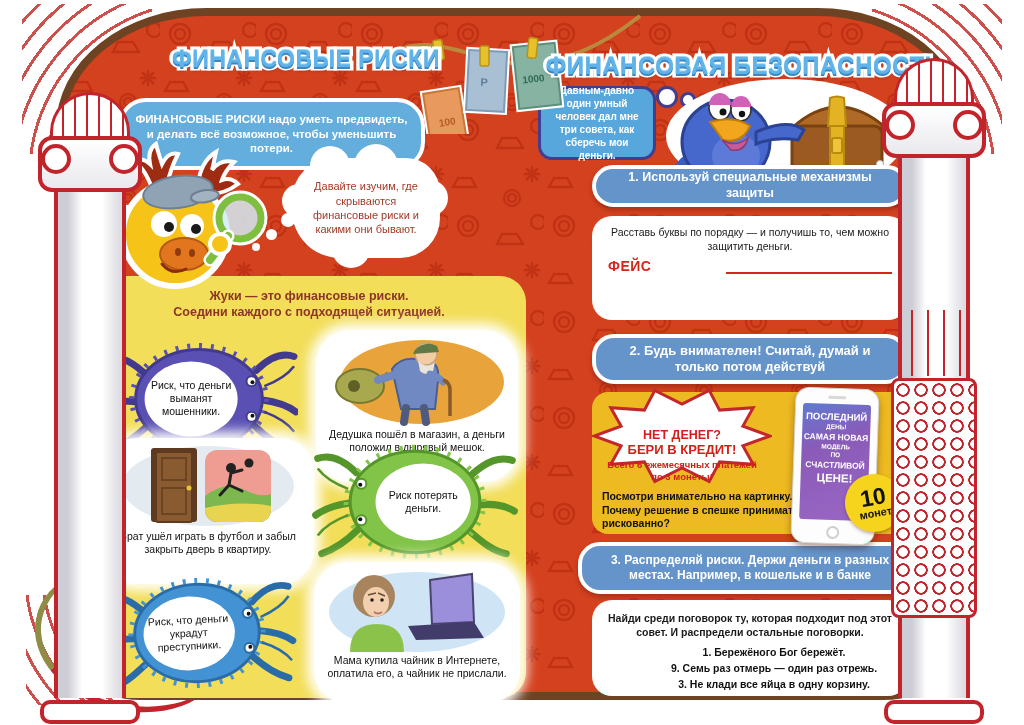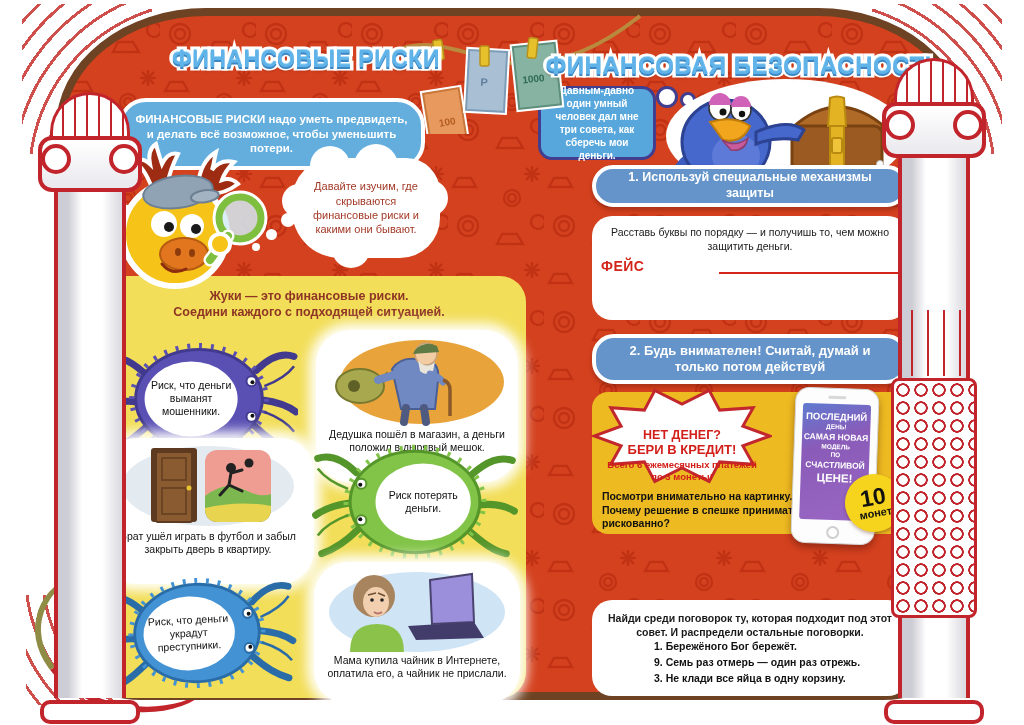--- a/index.html
+++ b/index.html
@@ -89,21 +89,21 @@
     text-align:center;padding:4px 6px;z-index:3;}
   .tdot-r{position:absolute;background:#fff;border:3px solid #413d8f;border-radius:50%;z-index:3;}
   .parrot{position:absolute;left:664px;top:74px;width:244px;height:122px;z-index:3;}
   .advice{position:absolute;box-sizing:border-box;background:#6494c9;border:4px solid #fff;
     border-radius:22px;color:#fff;font-weight:bold;text-align:center;display:flex;align-items:center;
     justify-content:center;box-shadow:0 3px 4px rgba(90,20,10,.35);z-index:3;line-height:1.25;padding:2px 12px;}
   .adv1{left:592px;top:165px;width:316px;height:42px;font-size:12.5px;}
   .adv2{left:592px;top:334px;width:316px;height:50px;font-size:13px;}
   .adv3{left:578px;top:542px;width:344px;height:52px;font-size:12px;}
   .wbox{position:absolute;background:#fff;border-radius:20px;box-sizing:border-box;z-index:3;}
-  .anagram{left:592px;top:216px;width:316px;height:104px;padding:10px 9px;}
+  .anagram{left:592px;top:216px;width:316px;height:104px;padding:10px 16px;}
   .instr{font-size:10.5px;text-align:center;color:#1a1a1a;line-height:1.3;}
   .instr.b{font-weight:bold;}
   .anarow{display:flex;align-items:flex-end;margin-top:5px;}
   .anaword{color:#d4251a;font-weight:bold;font-size:14px;width:112px;letter-spacing:.5px;}
   .anablank{flex:1;border-bottom:2px solid #d4251a;height:13px;margin-left:6px;}
   .adbox{position:absolute;left:592px;top:392px;width:316px;height:142px;background:#edba22;
     border-radius:16px;z-index:3;}
   .burst{position:absolute;left:0;top:-6px;width:180px;height:100px;}
   .bursttext{position:absolute;left:14px;top:12px;width:152px;text-align:center;color:#d21f1a;z-index:4;}
   .bl1{font-size:12.5px;font-weight:bold;margin-top:24px;}
@@ -124,21 +124,21 @@
   .ps-lg{font-size:9.5px;display:block;}
   .ps-sm{font-size:6.5px;display:block;}
   .ps-md{font-size:8.5px;display:block;}
   .ps-xl{font-size:11.5px;display:block;}
   .coin{position:absolute;left:845px;top:474px;width:58px;height:58px;background:#f6d41e;
     border-radius:50%;transform:rotate(-10deg);display:flex;flex-direction:column;align-items:center;
     justify-content:center;z-index:7;box-shadow:0 2px 4px rgba(80,20,5,.35);color:#111;}
   .coin .v{font-size:23px;font-weight:bold;line-height:.9;}
   .coin .u{font-size:11px;font-weight:bold;}
   .proverbs{left:592px;top:600px;width:316px;height:96px;padding:12px 14px;}
-  .plist{font-size:10.5px;font-weight:bold;line-height:1.5;color:#111;padding-left:48px;}
+  .plist{margin-top:6px;font-size:10.5px;font-weight:bold;line-height:1.5;color:#111;padding-left:48px;text-align:center;}
   .clothesline{position:absolute;left:382px;top:2px;width:260px;height:132px;z-index:4;}
 </style>
 </head>
 <body>
 
 <div class="stage">
 
   <div class="arcs tl"></div>
   <div class="arcs tr"></div>
   <div class="arcs bl"></div>
@@ -446,20 +446,23 @@
       <span class="ps-xl">ЦЕНЕ!</span>
     </div>
     <div class="homebtn"></div>
   </div>
 
   <div class="coin">
     <span class="v">10</span>
     <span class="u">монет</span>
   </div>
 
+  <div class="advice adv3">
+    <span>3. Распределяй риски. Держи деньги в разных местах. Например, в кошельке и в банке</span>
+  </div>
 
   <div class="wbox proverbs">
     <div class="instr b">Найди среди поговорок ту, которая подходит под этот совет. И распредели остальные поговорки.</div>
     <div class="plist">
       <div>1. Бережёного Бог бережёт.</div>
       <div>9. Семь раз отмерь — один раз отрежь.</div>
       <div>3. Не клади все яйца в одну корзину.</div>
     </div>
   </div>
 

